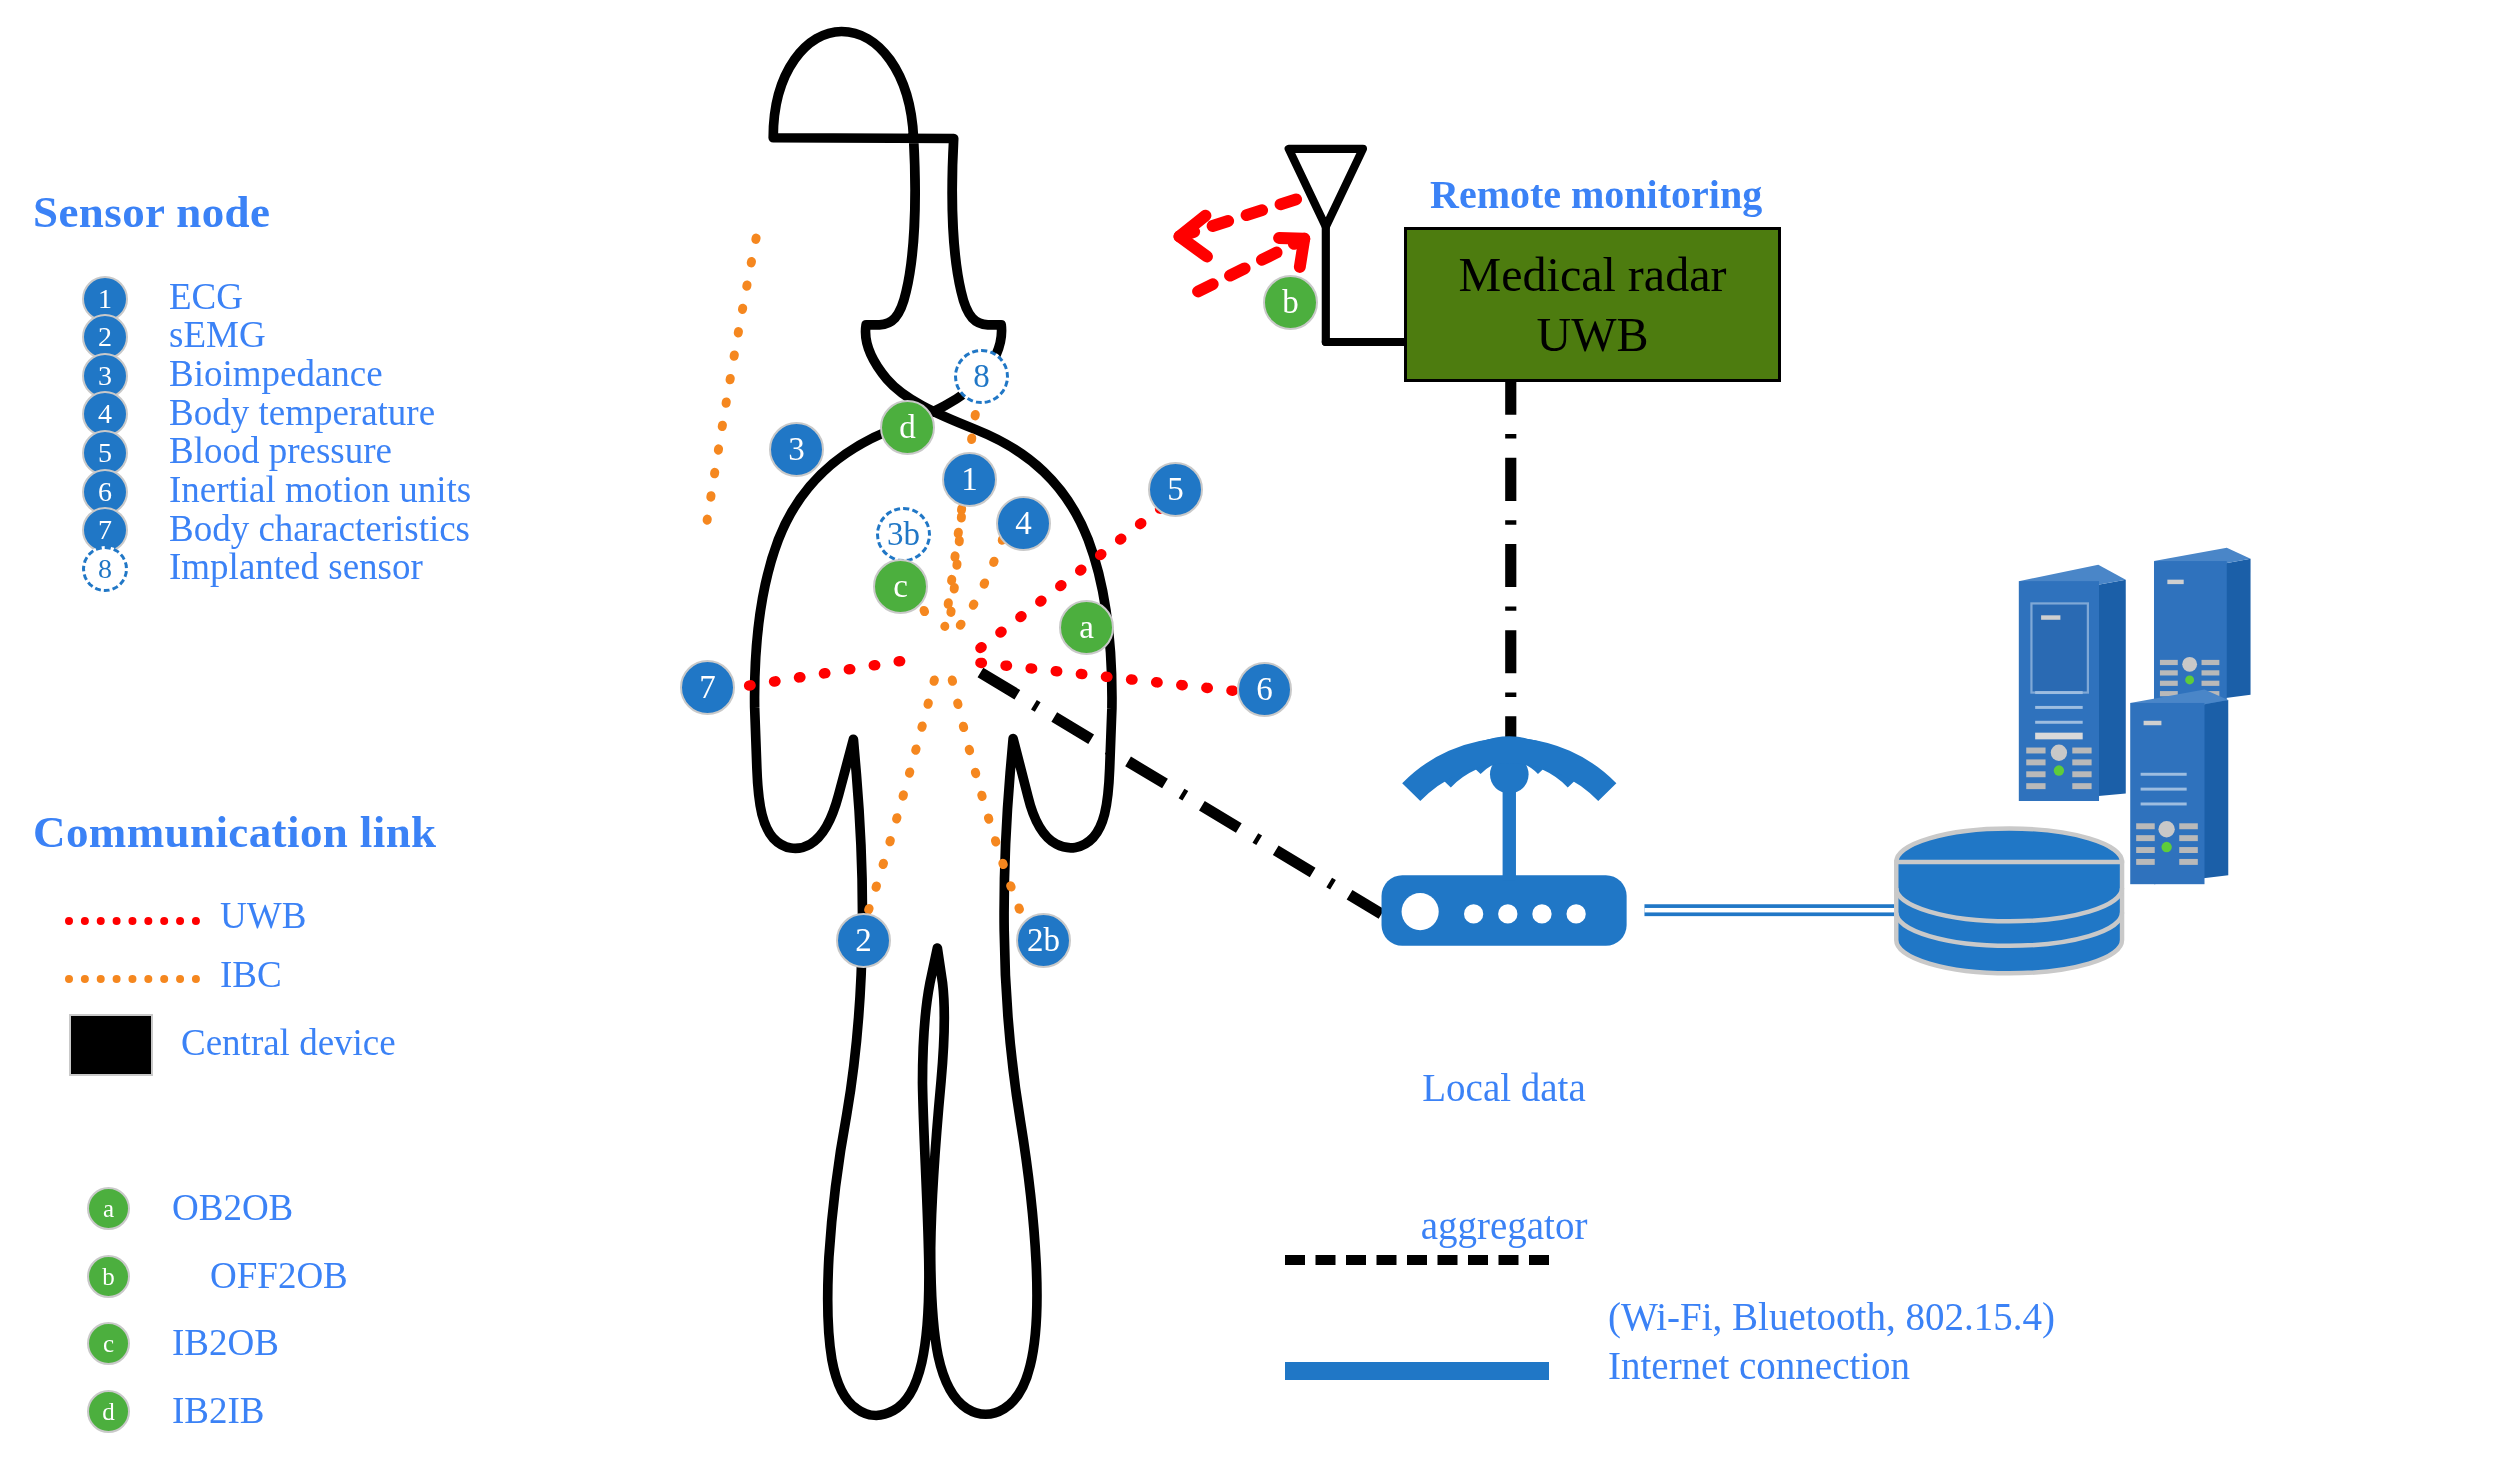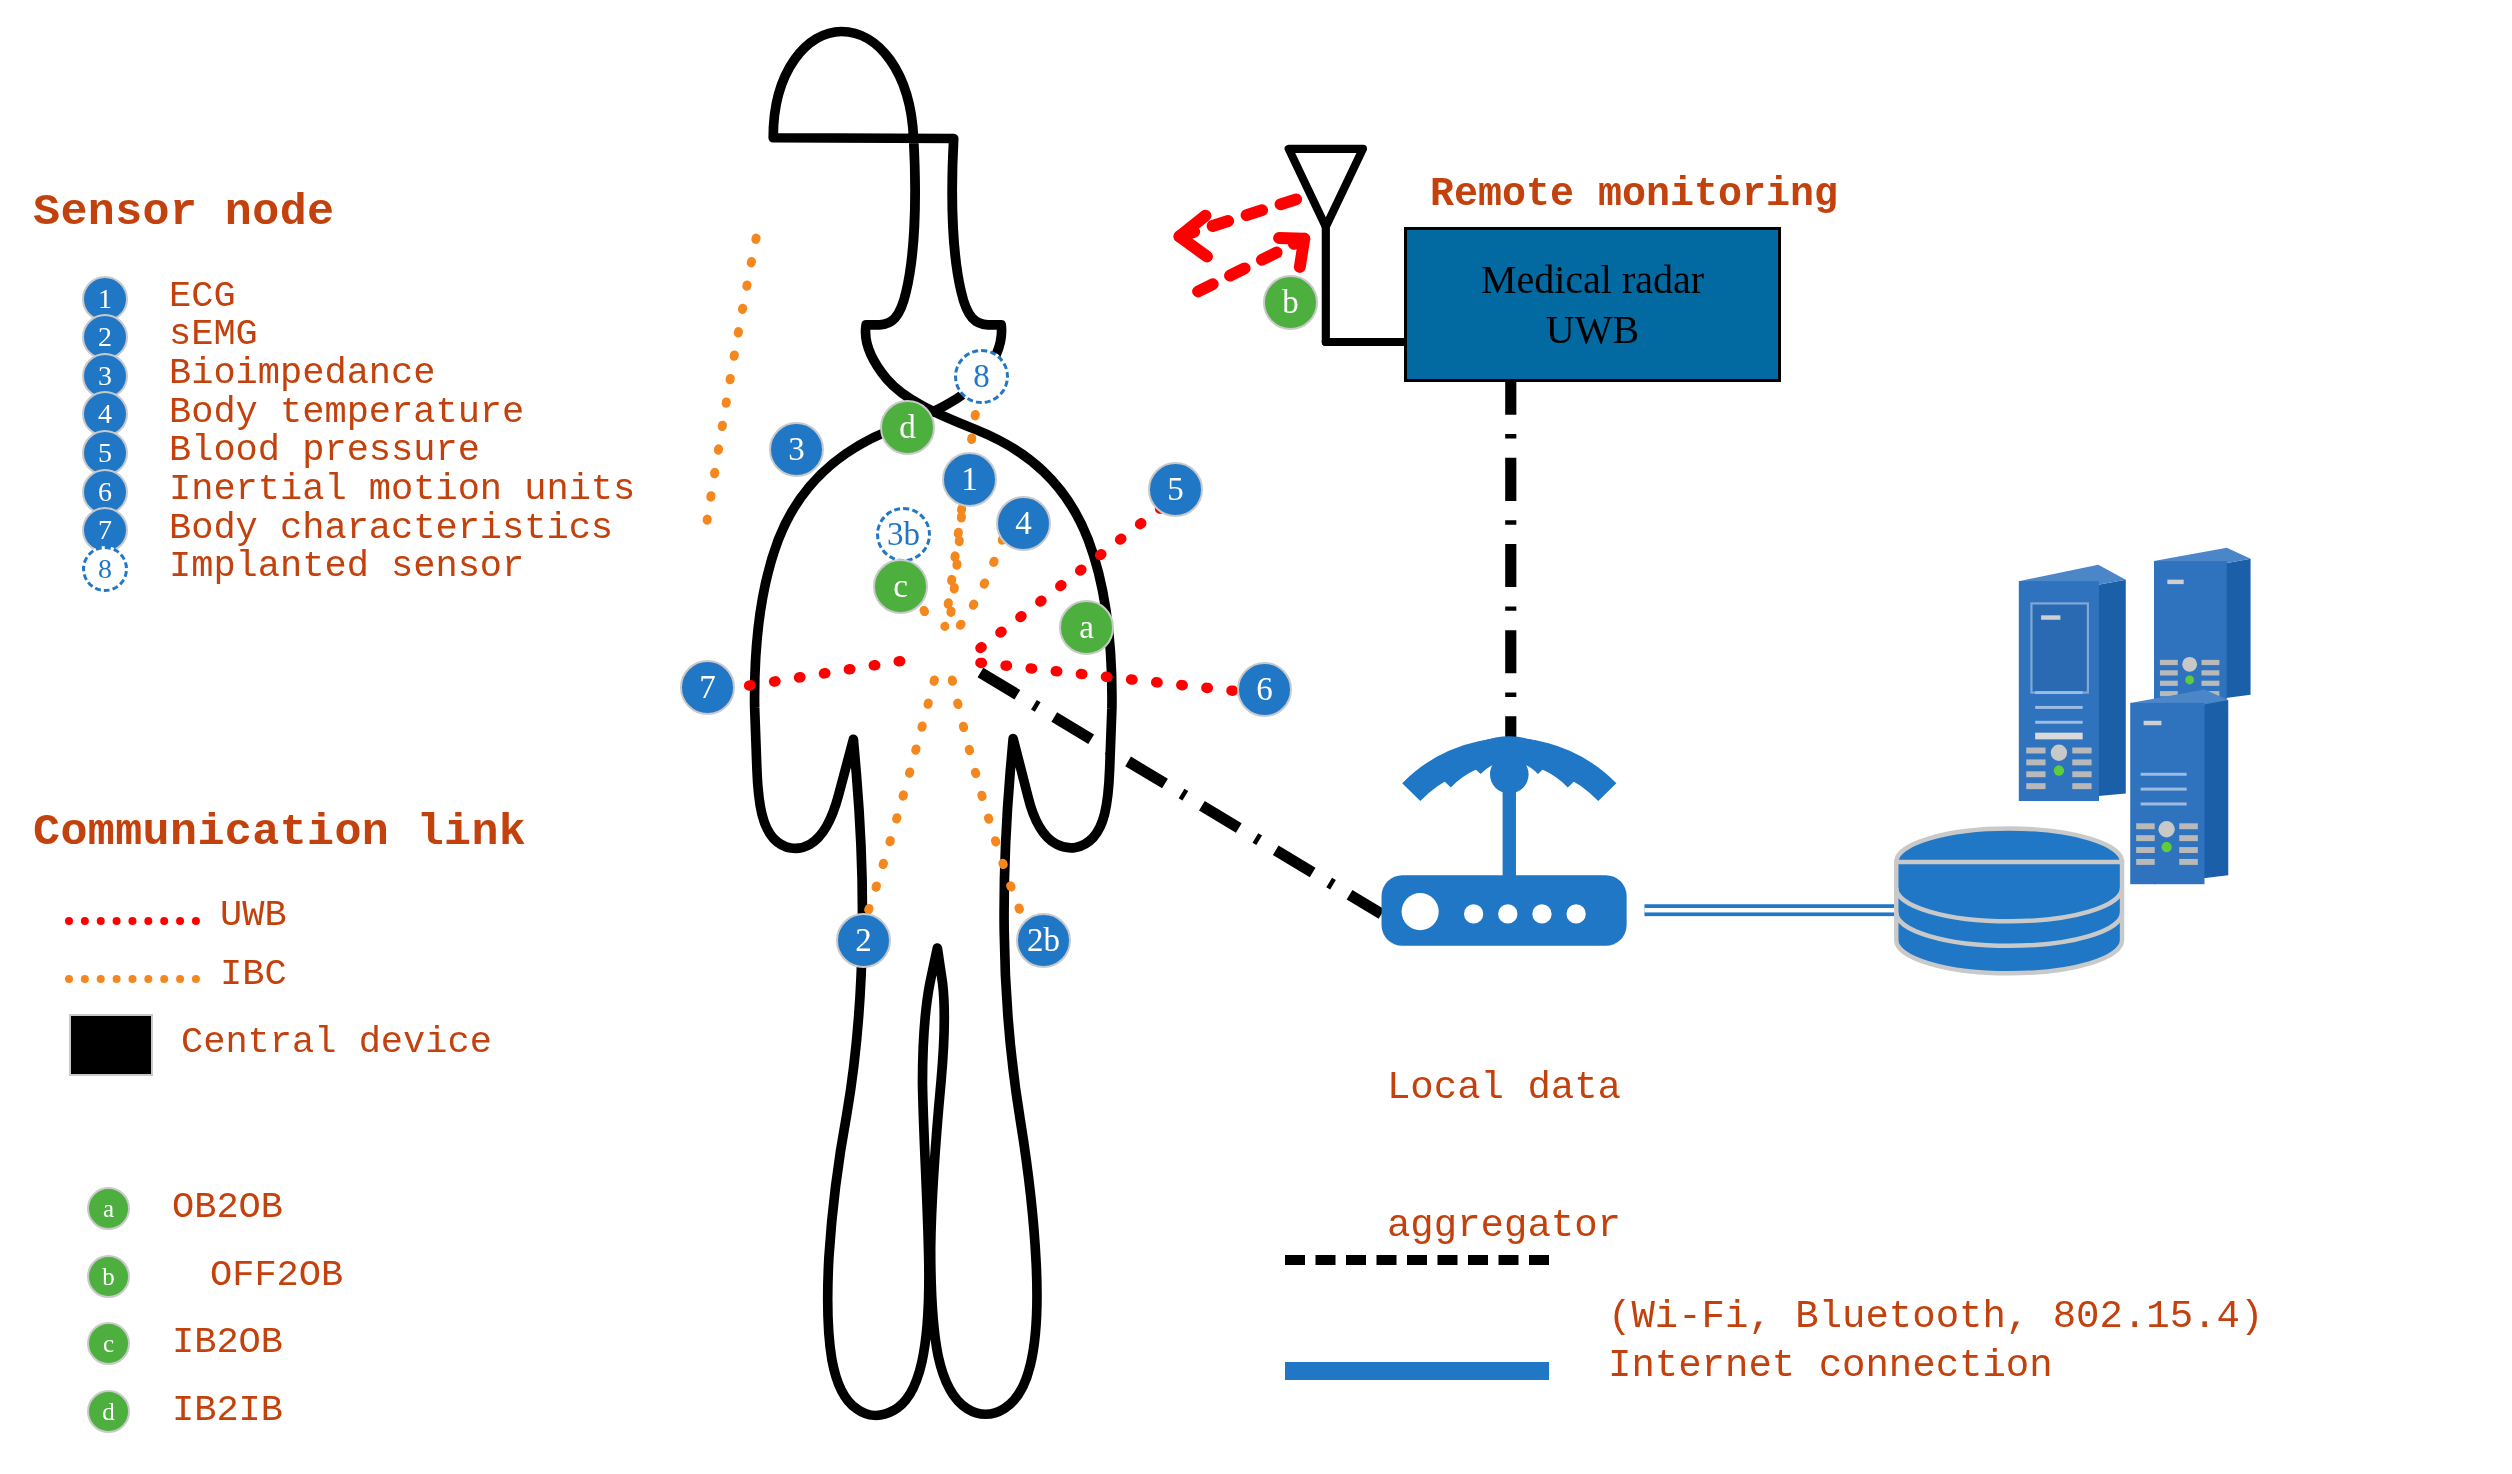--- a/index.html
+++ b/index.html
@@ -27,22 +27,22 @@
     left: 0; top: 0;
     width: 2512px;
     height: 1475px;
     pointer-events: none;
   }
 
   
   .txt {
     position: absolute;
     white-space: pre;
-    font-family: Liberation Mono, monospace;
-    color: #c2410c;
+    font-family: Liberation Serif, serif;
+    color: #3b82f6;
     line-height: 1.18;
   }
   .hdr {
     font-weight: bold;
     font-size: 45px;
     letter-spacing: 0.4px;
   }
   .lgd {
     font-size: 37px;
   }
@@ -101,26 +101,26 @@
     position: absolute;
     background: #2077c6;
     border-top: 3px solid #2077c6;
     border-bottom: 3px solid #2077c6;
   }
 
   
   .radarbox {
     position: absolute;
     border: 3.7px solid #000;
-    background: #0369a1;
+    background: #4d7c0f;
     display: flex;
     flex-direction: column;
     align-items: center;
     justify-content: center;
-    font-size: 40px;
+    font-size: 48px;
     line-height: 1.25;
   }
 </style>
 </head>
 <body>
 
 <div id="stage">
 
   <svg class="layer" viewBox="0 0 3382 1985">
 

